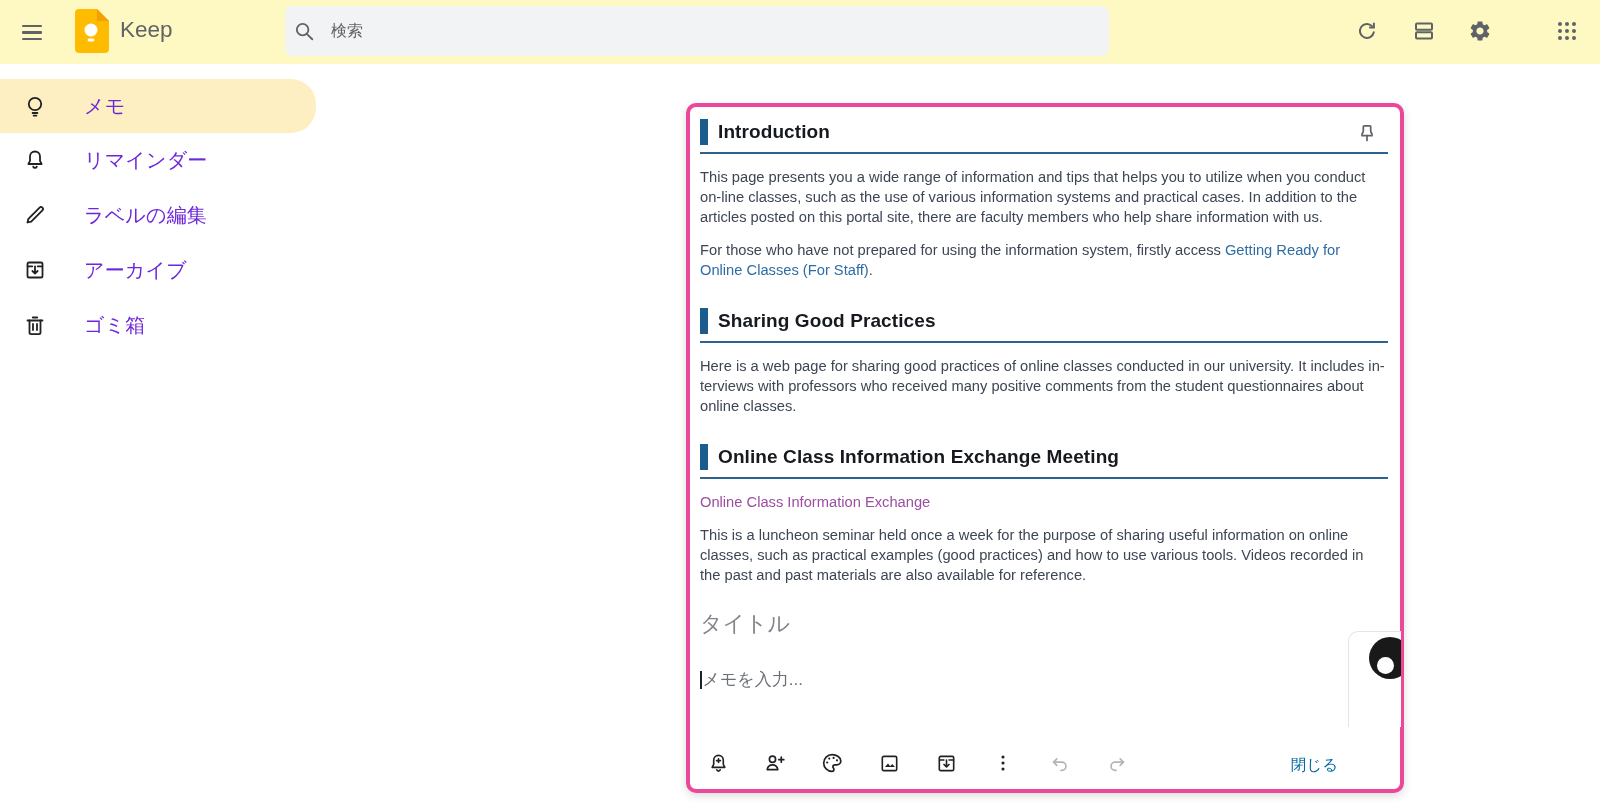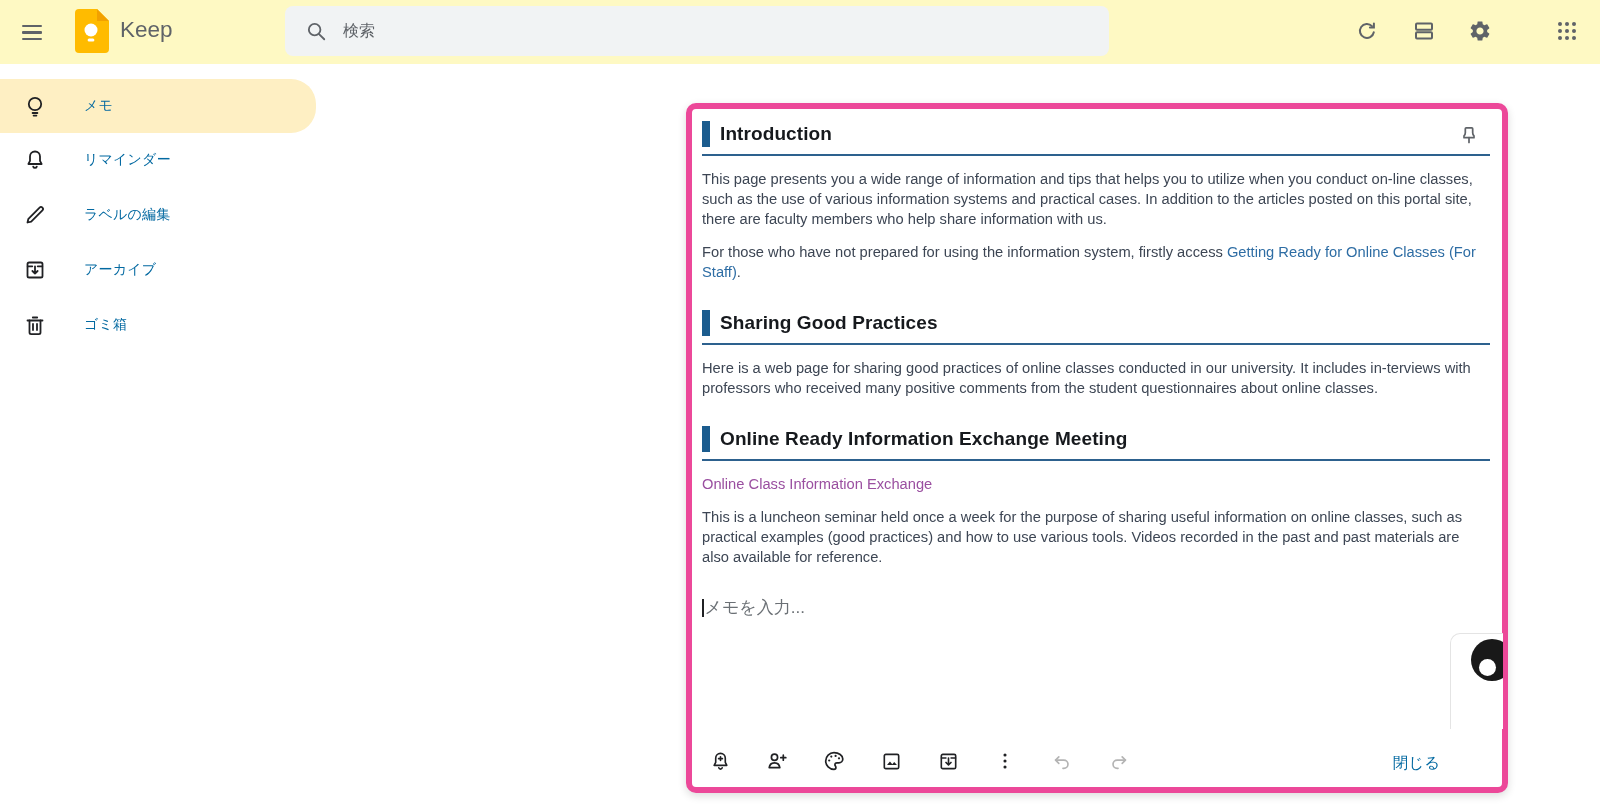--- a/index.html
+++ b/index.html
@@ -7,31 +7,31 @@
   body {
     font-family: "Liberation Sans", "DejaVu Sans", sans-serif;
     background:#fff; position:relative; overflow:hidden; color:#202124;
   }
   
   .topbar { position:absolute; top:0; left:0; width:1600px; height:64px; background:#fef9c3; }
   .hamburger { position:absolute; left:22px; top:21px; width:26px; height:22px; border:none; background:transparent; cursor:pointer; }
   .hamburger span { display:block; width:20px; height:2.4px; background:#5f6368; margin:4px 0; border-radius:1px; }
   .logo { position:absolute; left:75px; top:9px; }
   .app-name { position:absolute; left:120px; top:17px; font-size:22.5px; color:#5f6368; }
-  .searchbar { position:absolute; left:285px; top:6px; width:824px; height:50px; background:#f1f3f4; border-radius:8px; display:flex; align-items:center; padding-left:20px; cursor:text; }
+  .searchbar { position:absolute; left:285px; top:6px; width:824px; height:50px; background:#f1f3f4; border-radius:8px; display:flex; align-items:center; padding-left:8px; cursor:text; }
   .searchbar .sicon { margin-right:16px; display:flex; }
   .searchbar .ph { font-size:16px; color:#5f6368; }
   .tb-btn { position:absolute; top:11px; width:40px; height:40px; border:none; background:transparent; border-radius:50%; display:flex; align-items:center; justify-content:center; cursor:pointer; }
   
   .side-item { position:absolute; left:0; width:316px; height:50px; border-radius:0 25px 25px 0; display:flex; align-items:center; cursor:pointer; background:transparent; border:none; }
   .side-item.active { background:#feefc3; height:54px; }
   .side-item .icn { width:24px; margin-left:23px; display:flex; justify-content:center; }
-  .side-item .lbl { margin-left:37px; font-size:14px; color:#0369a1; letter-spacing:.2px; }
+  .side-item .lbl { margin-left:37px; font-size:20px; color:#6d28d9; letter-spacing:.2px; }
   
-  .dialog { position:absolute; left:686px; top:103px; width:822px; height:690px; background:#fff; border:6px solid #ec4899; border-radius:10px; box-shadow:0 3px 8px rgba(0,0,0,.14); }
+  .dialog { position:absolute; left:686px; top:103px; width:718px; height:690px; background:#fff; border:4px solid #ec4899; border-radius:10px; box-shadow:0 3px 8px rgba(0,0,0,.14); }
   .note-body { padding:12px 12px 0 10px; position:relative; }
   .sec-head { display:flex; align-items:center; border-bottom:2px solid #2d618e; padding-bottom:7px; margin-top:28px; }
   .sec-head:first-child { margin-top:0; }
   .sec-head .bar { width:8px; height:26px; background:#1b5c8e; margin-right:10px; flex:none; }
   .sec-head .htxt { font-size:19px; font-weight:bold; color:#16191d; letter-spacing:.1px; }
   .note-p { font-size:14.7px; line-height:20px; color:#3d4654; margin:13px 0; padding-right:2px; }
   .lone-link { margin:13px 0; font-size:14.7px; line-height:20px; }
   a.link-blue { color:#2e6da4; text-decoration:none; cursor:pointer; }
   a.link-purple { color:#9a4fa0; text-decoration:none; cursor:pointer; }
   .pin-btn { position:absolute; top:12px; right:18px; width:30px; height:30px; border:none; background:transparent; cursor:pointer; display:flex; align-items:center; justify-content:center; }
@@ -173,25 +173,26 @@
     <p class="note-p"><span>For those who have not prepared for using the information system, firstly access </span><a class="link-blue">Getting Ready for Online Classes (For Staff)</a><span>.</span></p>
 
     <div class="sec-head">
       <span class="bar"></span>
       <span class="htxt">Sharing Good Practices</span>
     </div>
     <p class="note-p">Here is a web page for sharing good practices of online classes conducted in our university. It includes in-terviews with professors who received many positive comments from the student questionnaires about online classes.</p>
 
     <div class="sec-head">
       <span class="bar"></span>
-      <span class="htxt">Online Ready Information Exchange Meeting</span>
+      <span class="htxt">Online Class Information Exchange Meeting</span>
     </div>
     <p class="lone-link"><a class="link-purple">Online Class Information Exchange</a></p>
     <p class="note-p">This is a luncheon seminar held once a week for the purpose of sharing useful information on online classes, such as practical examples (good practices) and how to use various tools. Videos recorded in the past and past materials are also available for reference.</p>
 
+    <div class="title-input">タイトル</div>
     <div class="body-input">
       <span class="caret"></span>
       <span>メモを入力...</span>
     </div>
   </div>
 
   <div class="corner-card">
     <span class="blob"></span>
     <span class="blob-notch"></span>
   </div>

